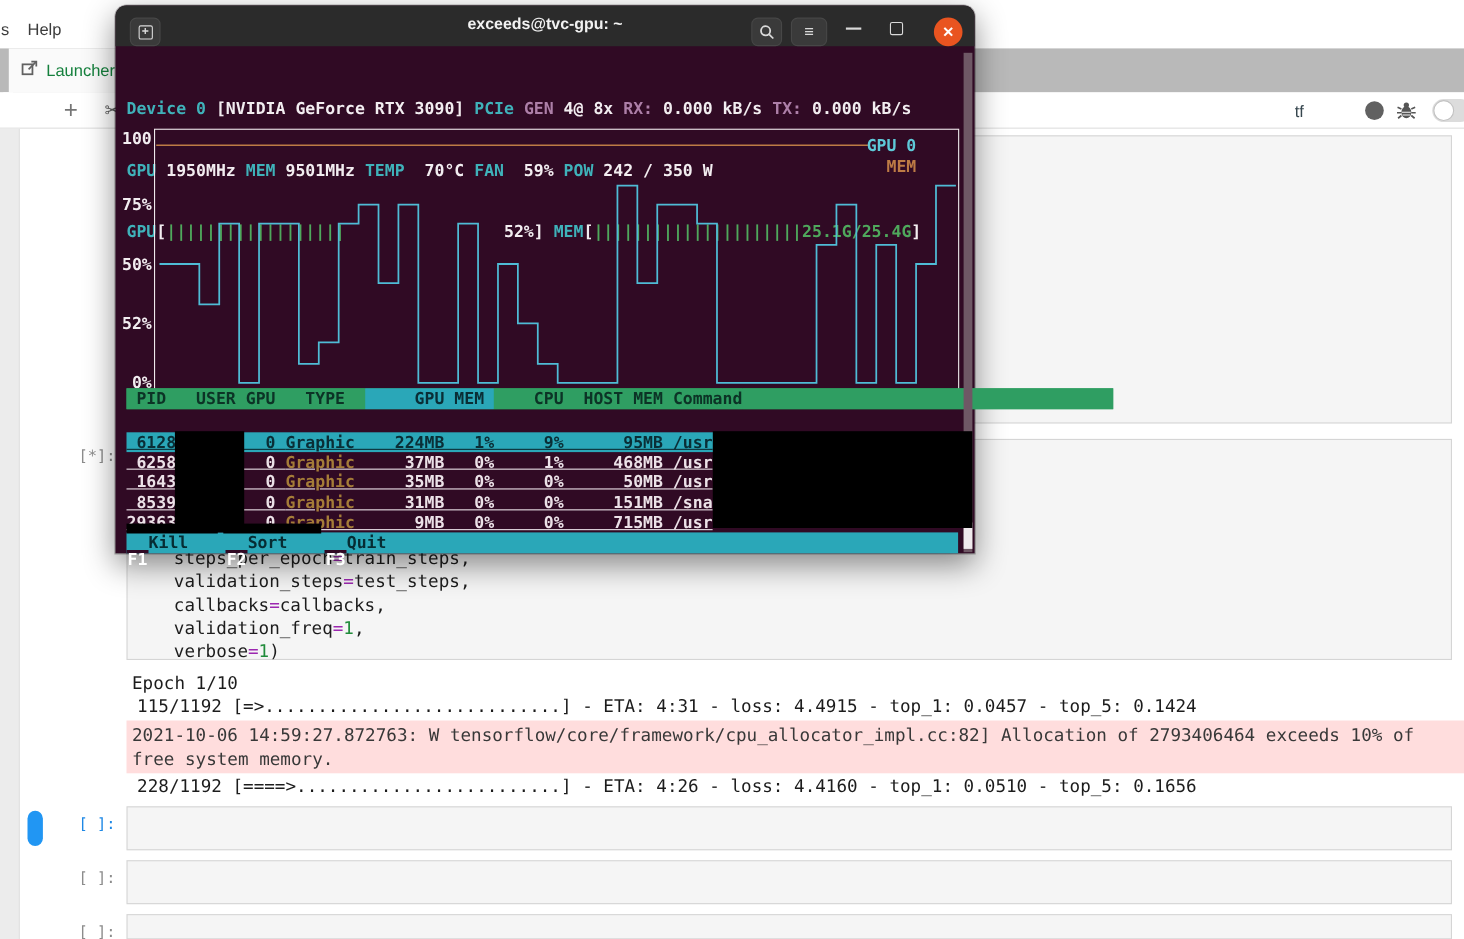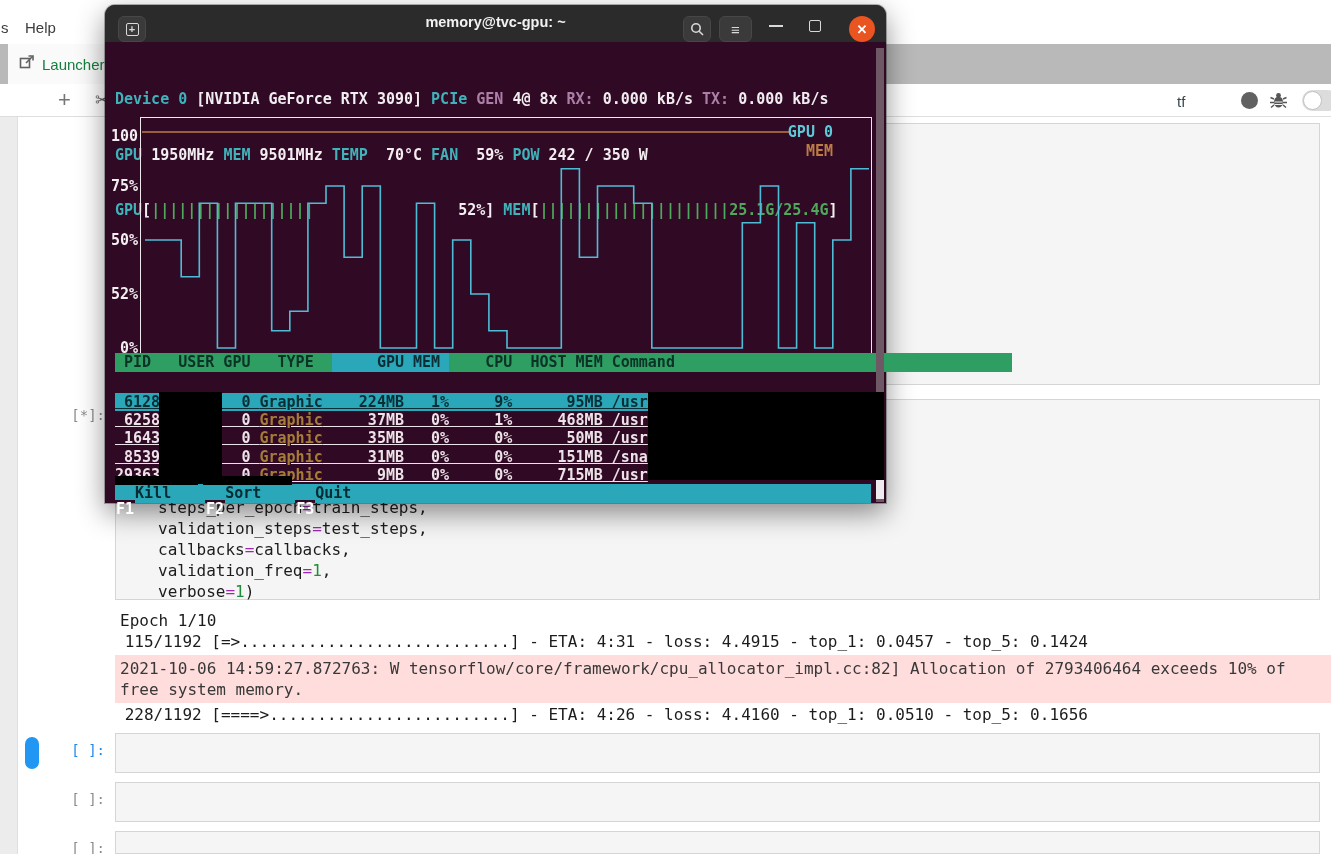--- a/index.html
+++ b/index.html
@@ -89,21 +89,21 @@
     font-size:13px; font-weight:bold; font-family:"Liberation Sans", sans-serif; }
 
   #term-head { position:absolute; left:10px; top:48px; line-height:18.5px; white-space:pre; }
   .tc-c { color:var(--teal); } .tc-m { color:var(--magenta); }
   .tc-p { color:var(--white);margin-top:44px; } .tc-g { color:var(--green); }
 
   
   #chart-box { position:absolute; left:35px; top:112px; width:732px; height:246px;
     border:1px solid #efe8ec; }
   .ytick { position:absolute; width:33px; text-align:right; left:0; font-size:15px; color:var(--white); }
-  #yt0 { top:122px; } #yt1 { top:172px; } #yt2 { top:226px; } #yt3 { top:280px; } #yt4 { top:334px; }
+  #yt0 { top:112px; } #yt1 { top:172px; } #yt2 { top:226px; } #yt3 { top:280px; } #yt4 { top:334px; }
   #legend-gpu { position:absolute; right:53px; top:118px; color:#5ec9d8; }
   #legend-mem { position:absolute; right:53px; top:137px; color:var(--mem_line); }
 
   
   #proc-header { position:absolute; left:10px; top:348px; width:897px; height:19px; display:flex;
     background:var(--header_green); white-space:pre; color:#0e2e24; color:#0d3328; }
   #proc-header span { display:block; }
   .hdr-green { background:var(--header_green); color:#0c3326; }
   .hdr-cyan { background:var(--cyan); color:#0a2e36; }
   .hdr-fill { flex:1; background:var(--header_green); }
@@ -193,21 +193,21 @@
 <div id="cell4-box" class="cell-box"></div>
 
 <div id="prompt-empty2" class="prompt">[ ]:</div>
 <div id="cell5-box" class="cell-box"></div>
 
 <div id="terminal">
   <div id="titlebar">
     <div id="newtab-btn" class="tbtn">
         <span class="sq">+</span>
       </div>
-    <div id="title-text">memory@tvc-gpu: ~</div>
+    <div id="title-text">exceeds@tvc-gpu: ~</div>
     <div id="search-btn" class="tbtn">
       <svg width="14" height="14" viewBox="0 0 14 14">
         <circle cx="6" cy="6" r="4.2" fill="none" stroke="#d9d9d9" stroke-width="1.6"></circle>
         <path d="M9.2 9.2 L13 13" stroke="#d9d9d9" stroke-width="1.6"></path>
       </svg>
     </div>
     <div id="menu-btn" class="tbtn">≡</div>
     <div id="min-btn"></div>
     <div id="max-btn"></div>
     <div id="close-btn">✕</div>

